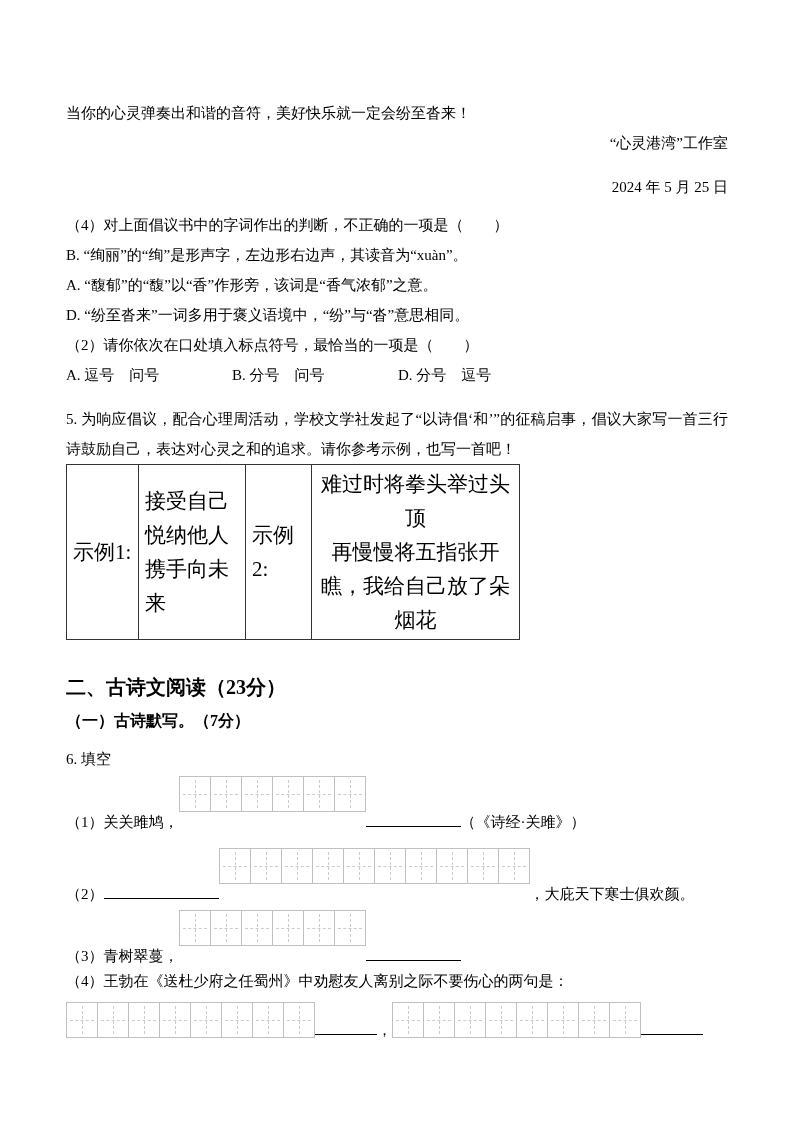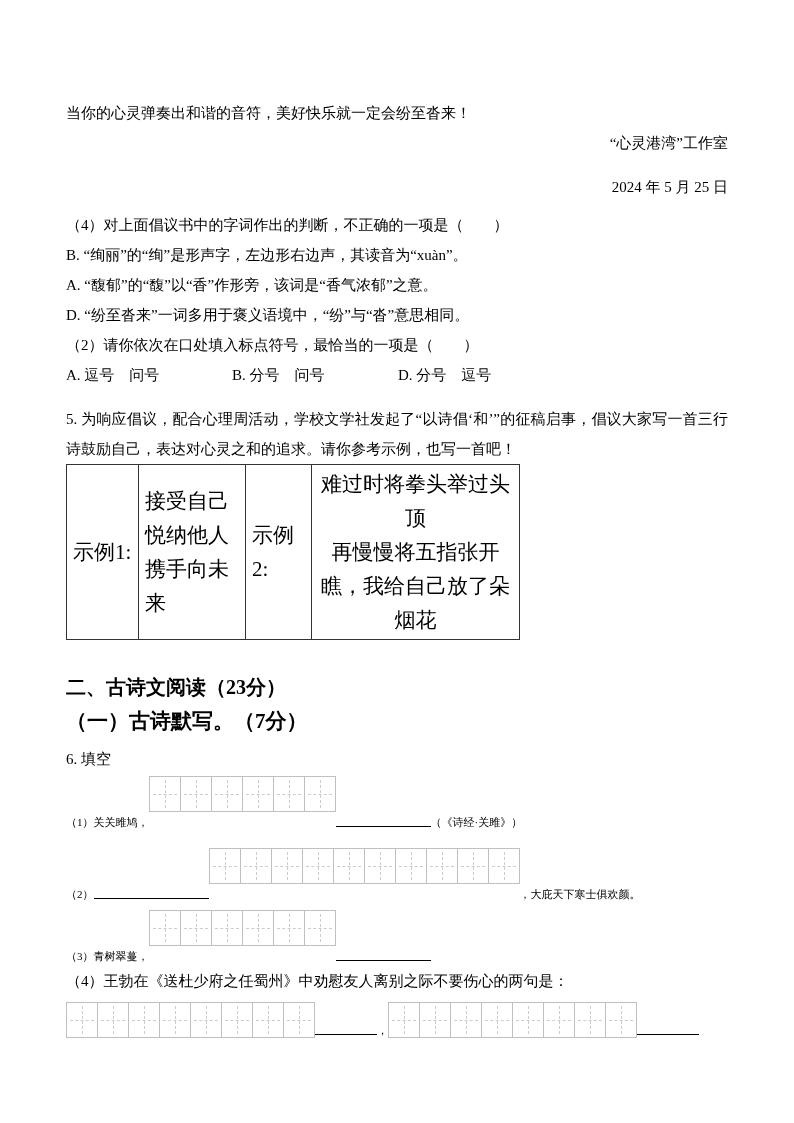--- a/index.html
+++ b/index.html
@@ -8,37 +8,37 @@
     width:794px; height:1123px;
     font-family:"Liberation Serif","DejaVu Serif",serif;
     color:#000;
   }
   .page { width:794px; height:1123px; padding:98px 66px 16px 66px; overflow:hidden; background:#fff; }
   .line { font-size:15px; line-height:30px; }
   .right { text-align:right; }
   .mt2 { margin-top:14px; } .mt4 { margin-top:4px; } .mt6 { margin-top:6px; }
   .mt8 { margin-top:8px; } .mt32 { margin-top:32px; }
   .h2 { font-size:20px; font-weight:bold; line-height:30px; }
-  .h3 { font-size:21px; font-weight:bold; line-height:30px; }
+  .h3 { font-size:16px; font-weight:bold; line-height:30px; }
   .opts-row { display:flex; }
   .opts-row .opt { width:166px; font-size:15px; }
   .opts-row .opt:last-child { width:auto; }
   .q5text { text-align:justify; }
 
   table.extable { border-collapse:collapse; margin-top:0; }
   .extable td { border:1px solid #333; font-size:21px; vertical-align:middle; padding:2px 6px; }
   .extable td div { line-height:34px; }
   .extable .c1 { width:72px; }
   .extable .c2 { width:107px; }
   .extable .c3 { width:66px; }
   .extable .c4 { width:208px; text-align:center; }
 
   .fill-line { display:flex; align-items:flex-end; height:58px; }
   .fill-line.short { height:40px; }
-  .fl-txt { font-size:11px; line-height:20px; white-space:pre; }
+  .fl-txt { font-size:15px; line-height:20px; white-space:pre; }
   .char-grid { display:inline-flex; margin-bottom:20px; }
   .char-grid.low { margin-bottom:2px; }
   .gcell { width:32px; height:36px; border:1px solid #bfbfbf; margin-left:-1px; position:relative; background:#fff; }
   .gcell:first-child { margin-left:0; }
   .gcell::before { content:""; position:absolute; left:50%; top:3px; bottom:3px; border-left:1px dashed #cccccc; }
   .gcell::after  { content:""; position:absolute; top:50%; left:3px; right:3px; border-top:1px dashed #cccccc; }
   .uline { display:inline-block; height:1px; border-bottom:1px solid #000; margin-bottom:5px; }
 </style>
 </head>
 <body>

